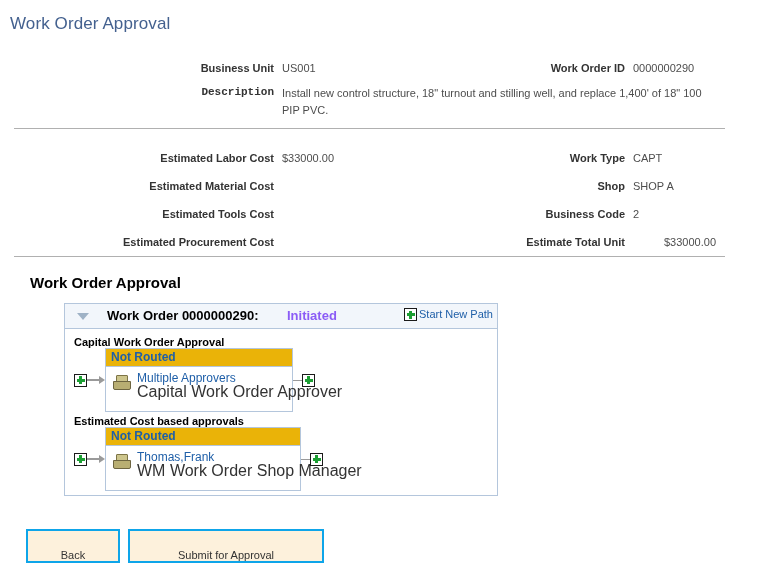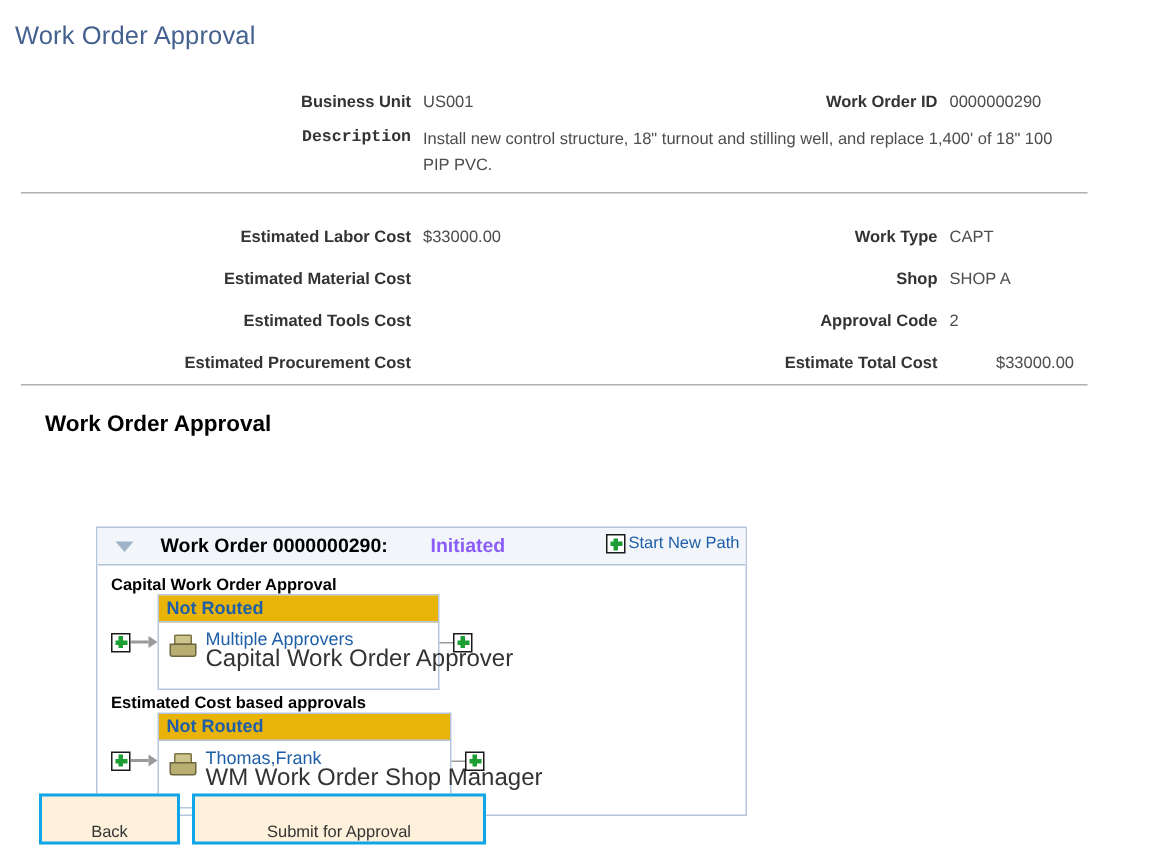--- a/index.html
+++ b/index.html
@@ -93,21 +93,20 @@
   }
 
   
   .approval-outer {
     position: absolute;
     left: 64px;
     top: 303px;
     width: 432px;
     border: 1px solid #b4c6dc;
     background: #ffffff;
-    margin-top: 48px;
   }
 
   .approval-header {
     position: relative;
     height: 24px;
     background: #f2f6fb;
     border-bottom: 1px solid #b4c6dc;
   }
   .toggle-triangle {
     position: absolute;
@@ -350,28 +349,28 @@
   <div class="frow" style="height:28px;">
     <div class="flabel left">Estimated Material Cost</div>
     <div class="fvalue left"></div>
     <div class="flabel right">Shop</div>
     <div class="fvalue right">SHOP A</div>
   </div>
 
   <div class="frow" style="height:28px;">
     <div class="flabel left">Estimated Tools Cost</div>
     <div class="fvalue left"></div>
-    <div class="flabel right">Approval Code</div>
+    <div class="flabel right">Business Code</div>
     <div class="fvalue right">2</div>
   </div>
 
   <div class="frow" style="height:28px;">
     <div class="flabel left">Estimated Procurement Cost</div>
     <div class="fvalue left"></div>
-    <div class="flabel right">Estimate Total Cost</div>
+    <div class="flabel right">Estimate Total Unit</div>
     <div class="fvalue right" style="left:664px;">$33000.00</div>
   </div>
 
 </div>
 
 <div class="section-heading">Work Order Approval</div>
 
 <div class="approval-outer">
 
   <div class="approval-header">

